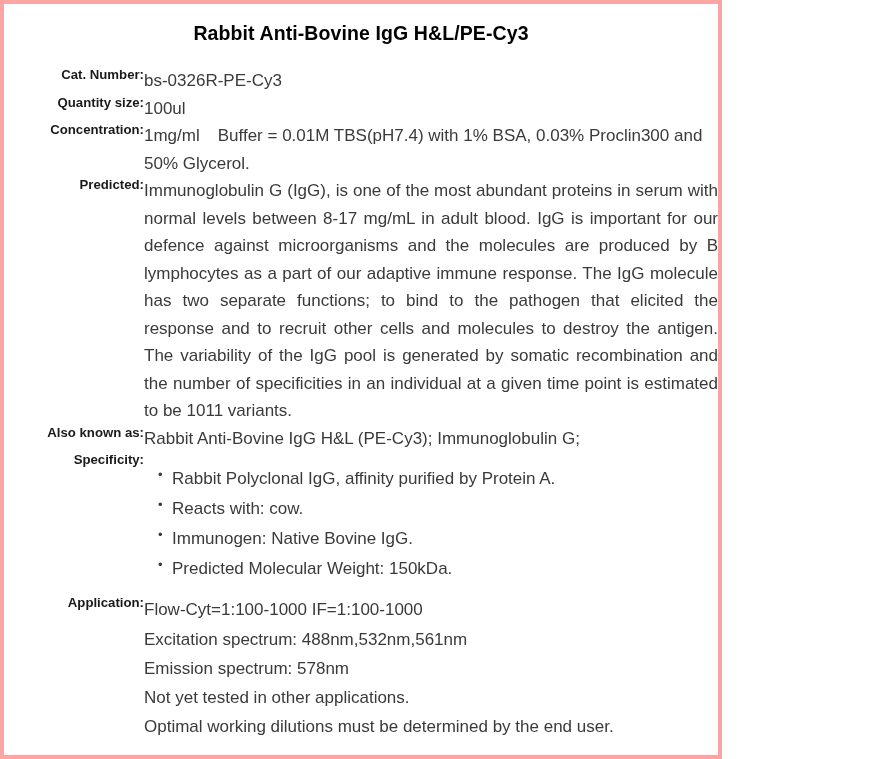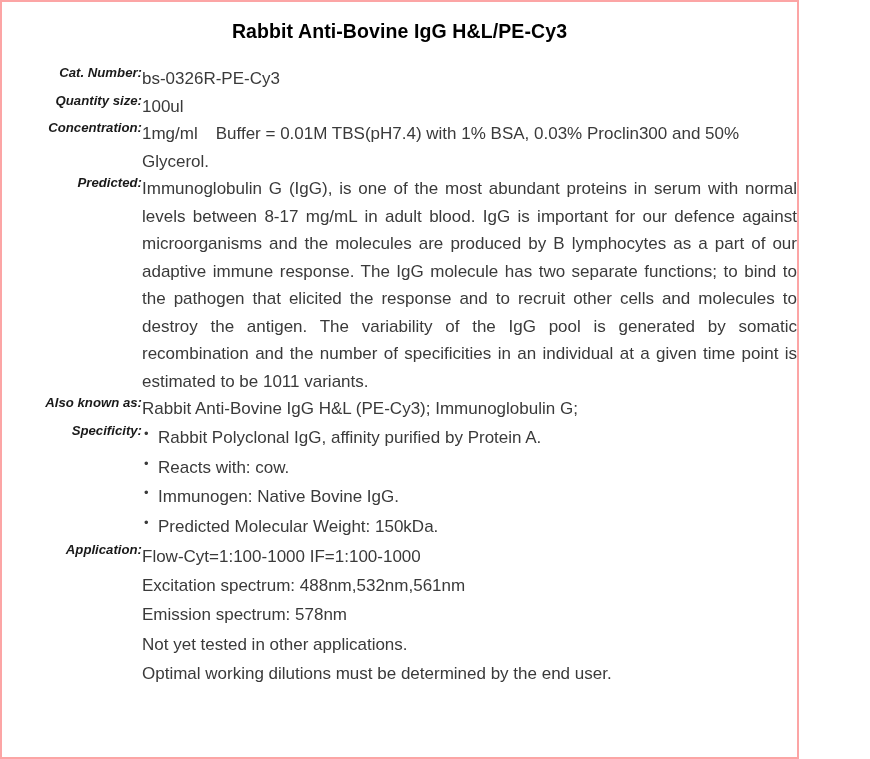--- a/index.html
+++ b/index.html
@@ -9,24 +9,24 @@
   body {
     width: 870px;
     height: 759px;
     background: #ffffff;
     font-family: "Liberation Sans", sans-serif;
     color: #222222;
     overflow: hidden;
   }
   .page {
     position: relative;
-    width: 799px;
+    width: 722px;
     height: 759px;
     box-sizing: border-box;
-    border: 2px solid #fca5a5;
+    border: 4px solid #fca5a5;
     background: #ffffff;
   }
   .title {
     text-align: center;
     font-size: 19.5px;
     font-weight: bold;
     color: #000000;
     padding-top: 18px;
     padding-bottom: 6px;
     letter-spacing: 0.1px;
@@ -43,37 +43,36 @@
   td.label {
     width: 140px;
     text-align: right;
     font-size: 13.2px;
     font-weight: bold;
     color: #1a1a1a;
     padding-right: 12px;
     padding-top: 11px;
     padding-bottom: 11px;
     white-space: nowrap;
-    font-style: italic;
   }
   td.value {
     font-size: 17px;
     color: #3a3a3a;
     padding-top: 11px;
     padding-bottom: 11px;
     padding-right: 22px;
     line-height: 1.62;
   }
   .value-justify {
     text-align: justify;
     text-justify: inter-word;
   }
   ul.bullets {
     list-style: none;
-    margin: 0;
+    margin: 12px;
     padding: 0;
   }
   ul.bullets li {
     position: relative;
     padding-left: 16px;
     line-height: 1.75;
   }
   ul.bullets li::before {
     content: "\2022";
     position: absolute;

